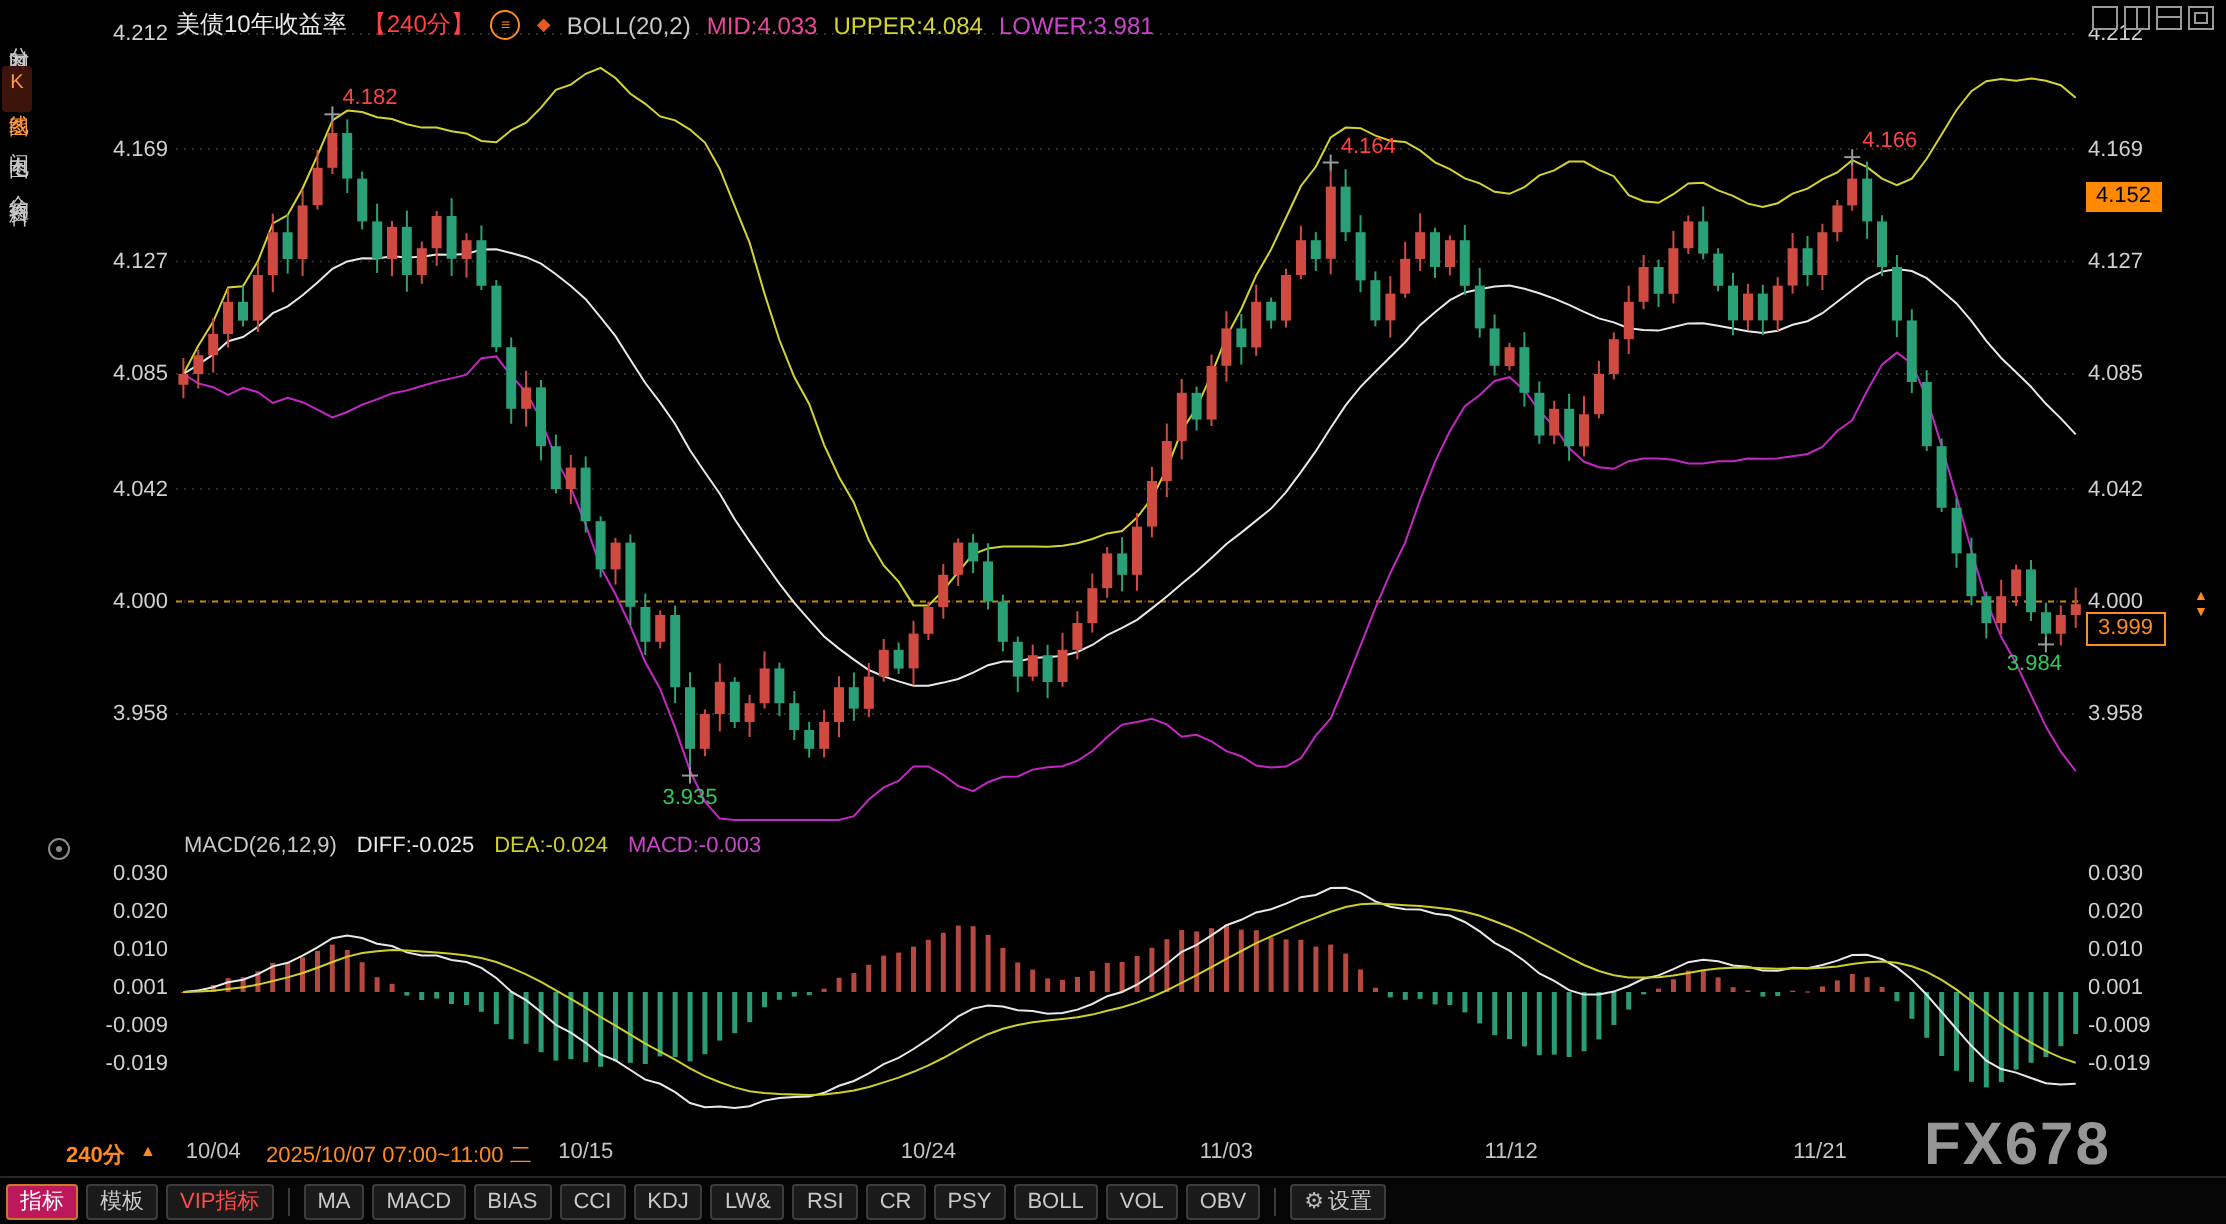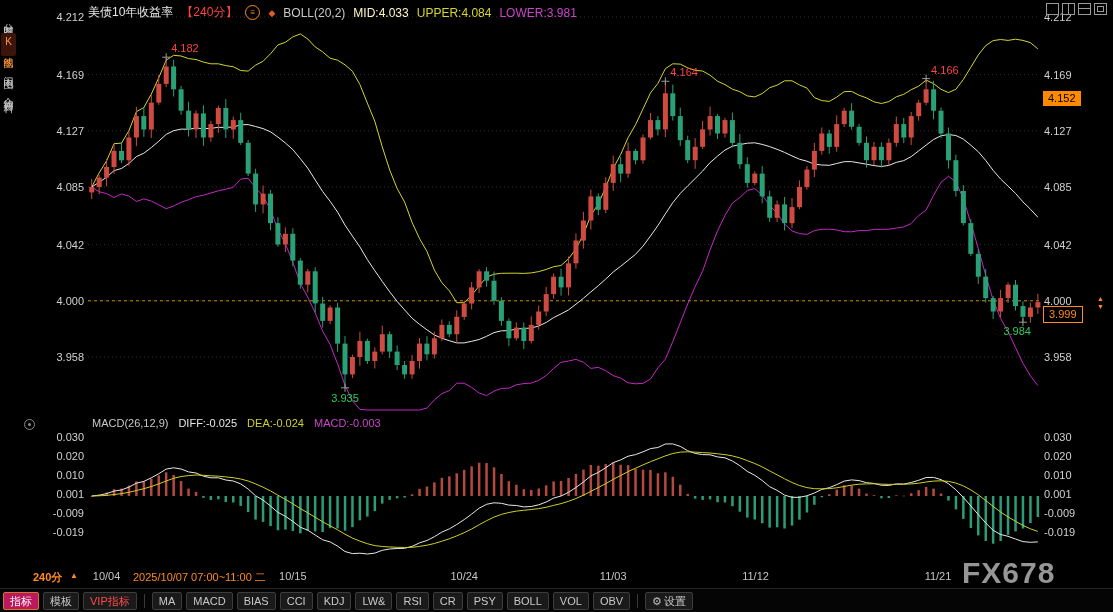--- a/index.html
+++ b/index.html
@@ -8,21 +8,21 @@
   #chart-svg{position:absolute;left:0;top:0;z-index:1;}
   .gen{position:absolute;font-size:11px;color:#d0d0d0;line-height:12px;z-index:2;white-space:nowrap;}
   
   .chart-header{position:absolute;left:88px;top:4px;z-index:3;display:flex;align-items:center;gap:8px;font-size:12px;}
   .chart-header .title{color:#e8e8e8;}
   .chart-header .period{color:#ff4242;}
   .icon-circle{width:13px;height:13px;border:1px solid #ff8a1e;border-radius:50%;color:#ff8a1e;
                font-size:8px;display:flex;align-items:center;justify-content:center;}
   .icon-diamond{color:#e05a2a;font-size:9px;}
   .boll-label{color:#c8c8c8;}
-  .boll-mid{color:#fef9c3;}
+  .boll-mid{color:#ec4899;}
   .boll-upper{color:#d4d431;}
   .boll-lower{color:#cc44cc;}
   
   .win-icons{position:absolute;right:6px;top:3px;z-index:4;display:flex;gap:3px;}
   .wicon{width:11px;height:10px;border:1px solid #9a9a9a;position:relative;background:#000;cursor:pointer;}
   .wicon .in{position:absolute;background:#9a9a9a;}
   .w2 .in{left:5px;top:0;width:1px;height:100%;}
   .w3 .in{top:4px;left:0;height:1px;width:100%;}
   .w4 .in{left:2px;top:2px;width:5px;height:4px;background:transparent;border:1px solid #9a9a9a;}
   
@@ -544,21 +544,21 @@
     <span class="gen" style="left: 1044px; top: 488px;">0.001</span>
     <span class="gen" style="left: 46px; width: 38px; text-align: right; top: 507px;">-0.009</span>
     <span class="gen" style="left: 1044px; top: 507px;">-0.009</span>
     <span class="gen" style="left: 46px; width: 38px; text-align: right; top: 526px;">-0.019</span>
     <span class="gen" style="left: 1044px; top: 526px;">-0.019</span>
     <span class="gen" style="left: 86.6px; width: 40px; text-align: center; top: 570px; color: rgb(196, 196, 196);">10/04</span>
     <span class="gen" style="left: 272.85px; width: 40px; text-align: center; top: 570px; color: rgb(196, 196, 196);">10/15</span>
     <span class="gen" style="left: 444.2px; width: 40px; text-align: center; top: 570px; color: rgb(196, 196, 196);">10/24</span>
     <span class="gen" style="left: 593.2px; width: 40px; text-align: center; top: 570px; color: rgb(196, 196, 196);">11/03</span>
     <span class="gen" style="left: 742.2px; width: 40px; top: 570px; color: rgb(196, 196, 196);">11/12</span>
-    <span class="gen" style="left: 918px; width: 40px; text-align: center; top: 570px; color: rgb(196, 196, 196);">11/21</span>
+    <span class="gen" style="left: 890px; width: 40px; text-align: center; top: 570px; color: rgb(196, 196, 196);">11/21</span>
   </div>
 
 <div class="panel-icon"></div>
 <div class="macd-header">
   <span class="macd-label">MACD(26,12,9)</span>
   <span class="diff-val">DIFF:-0.025</span>
   <span class="dea-val">DEA:-0.024</span>
   <span class="macd-val">MACD:-0.003</span>
 </div>
 

